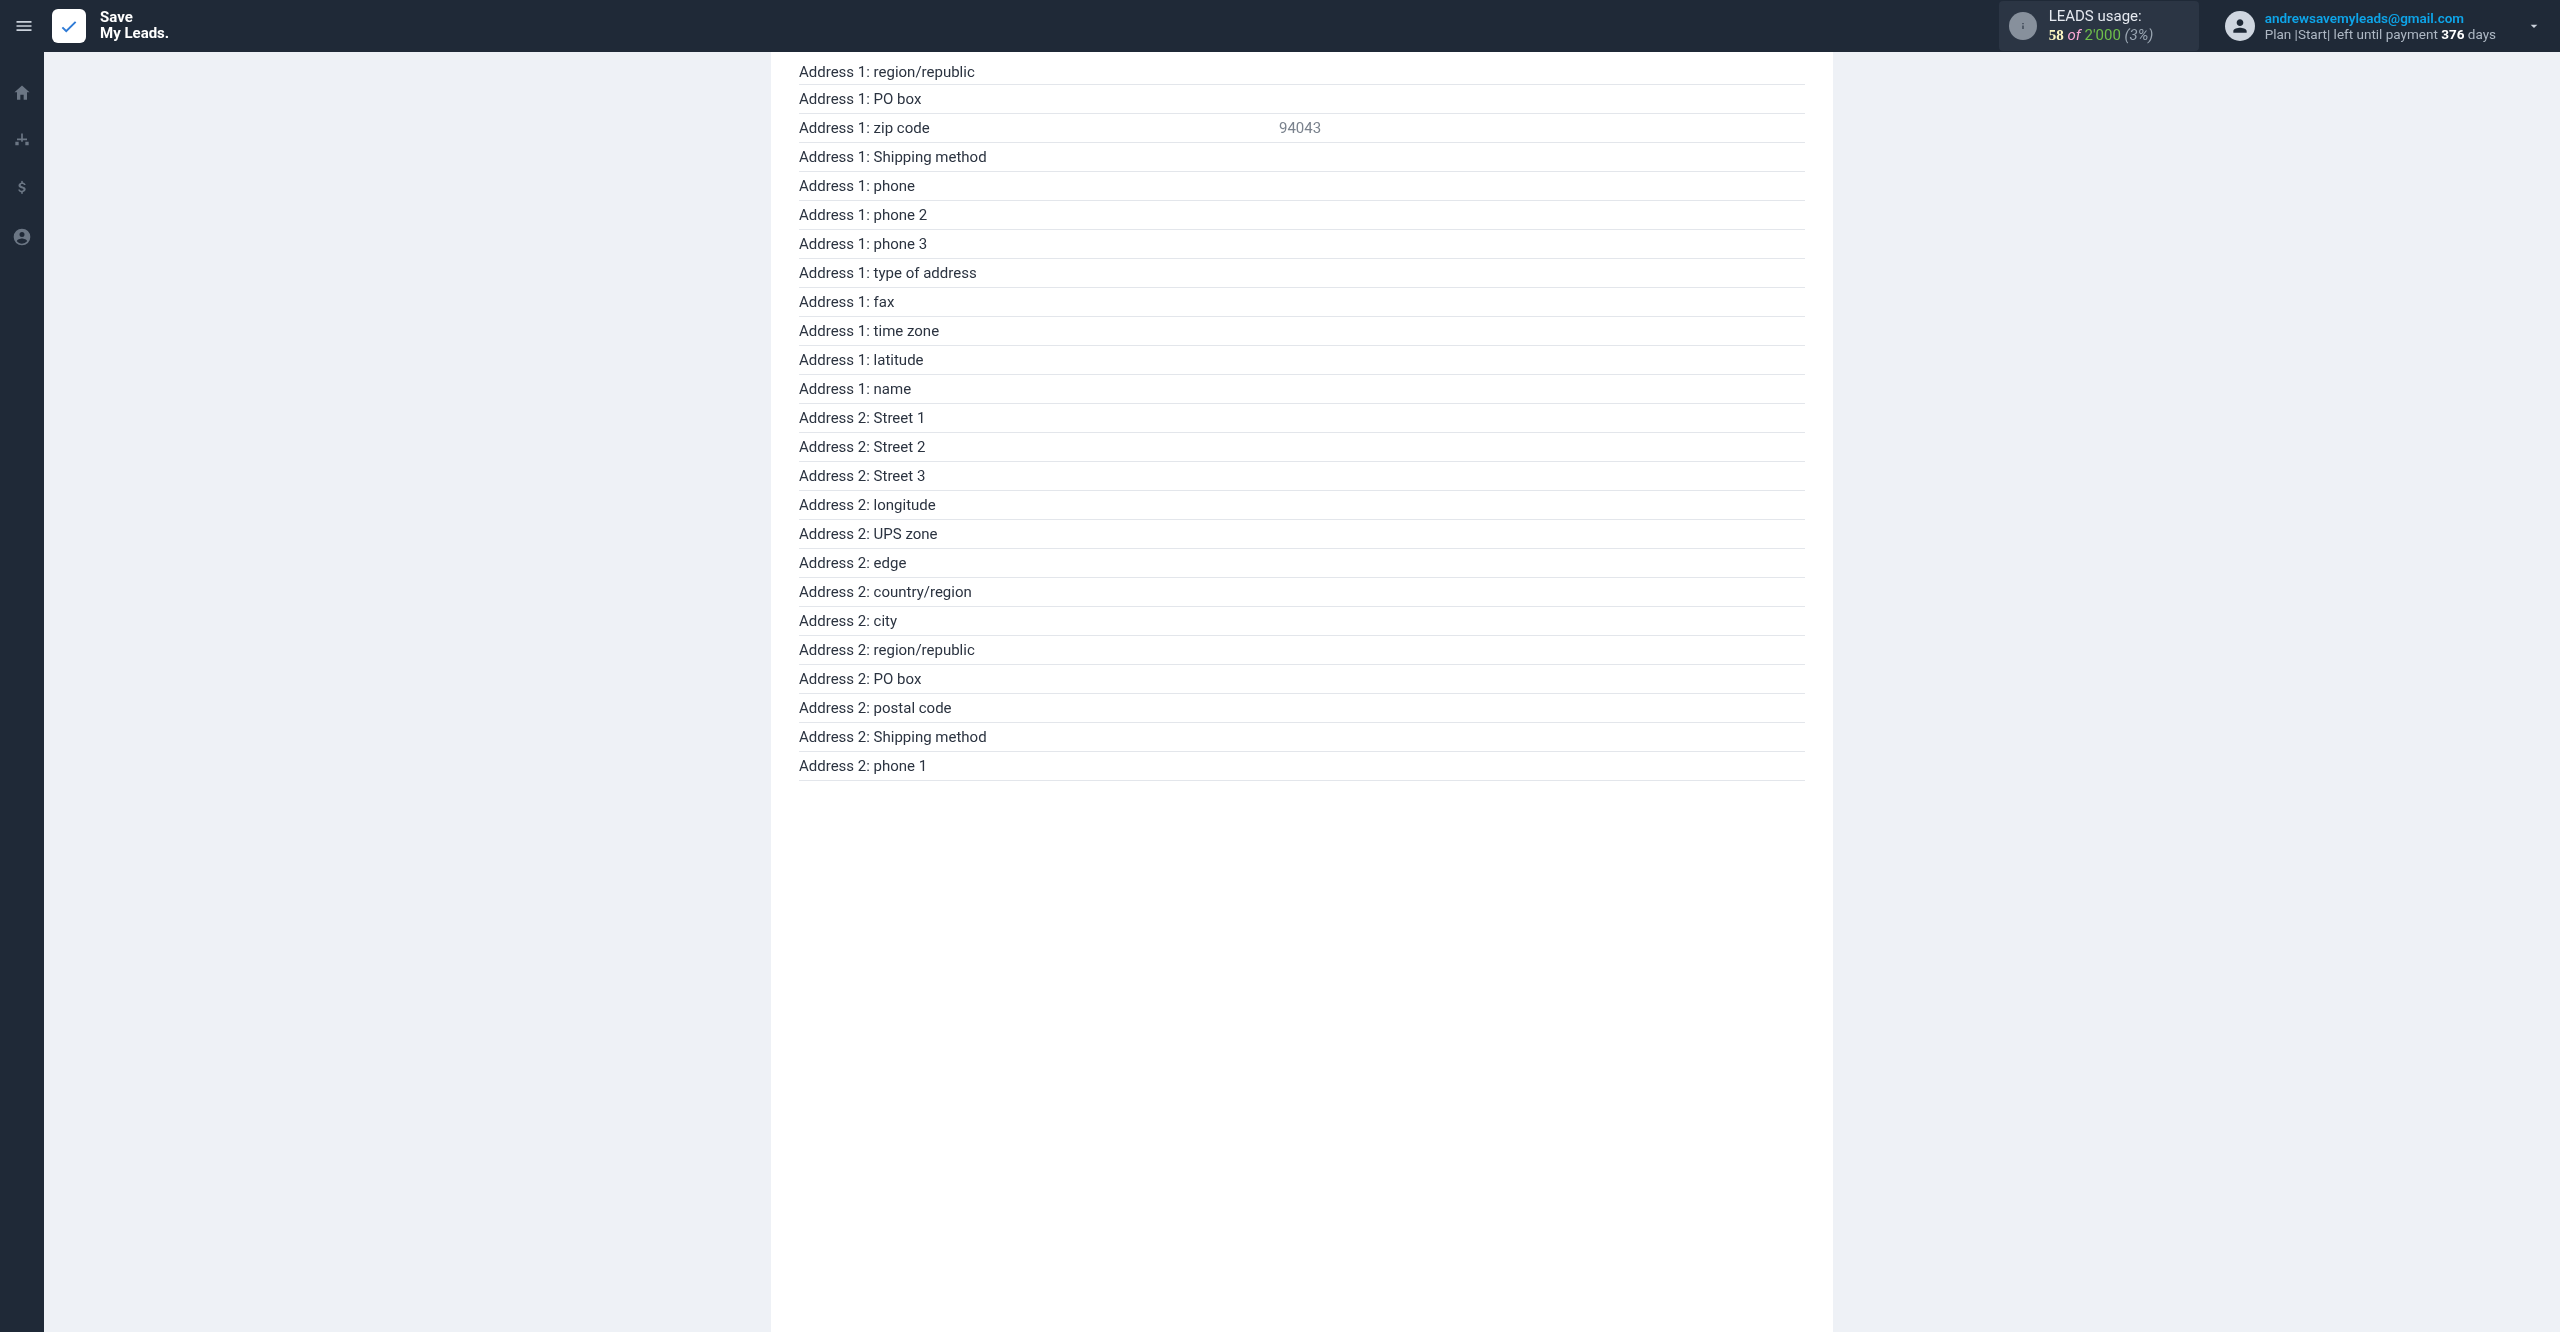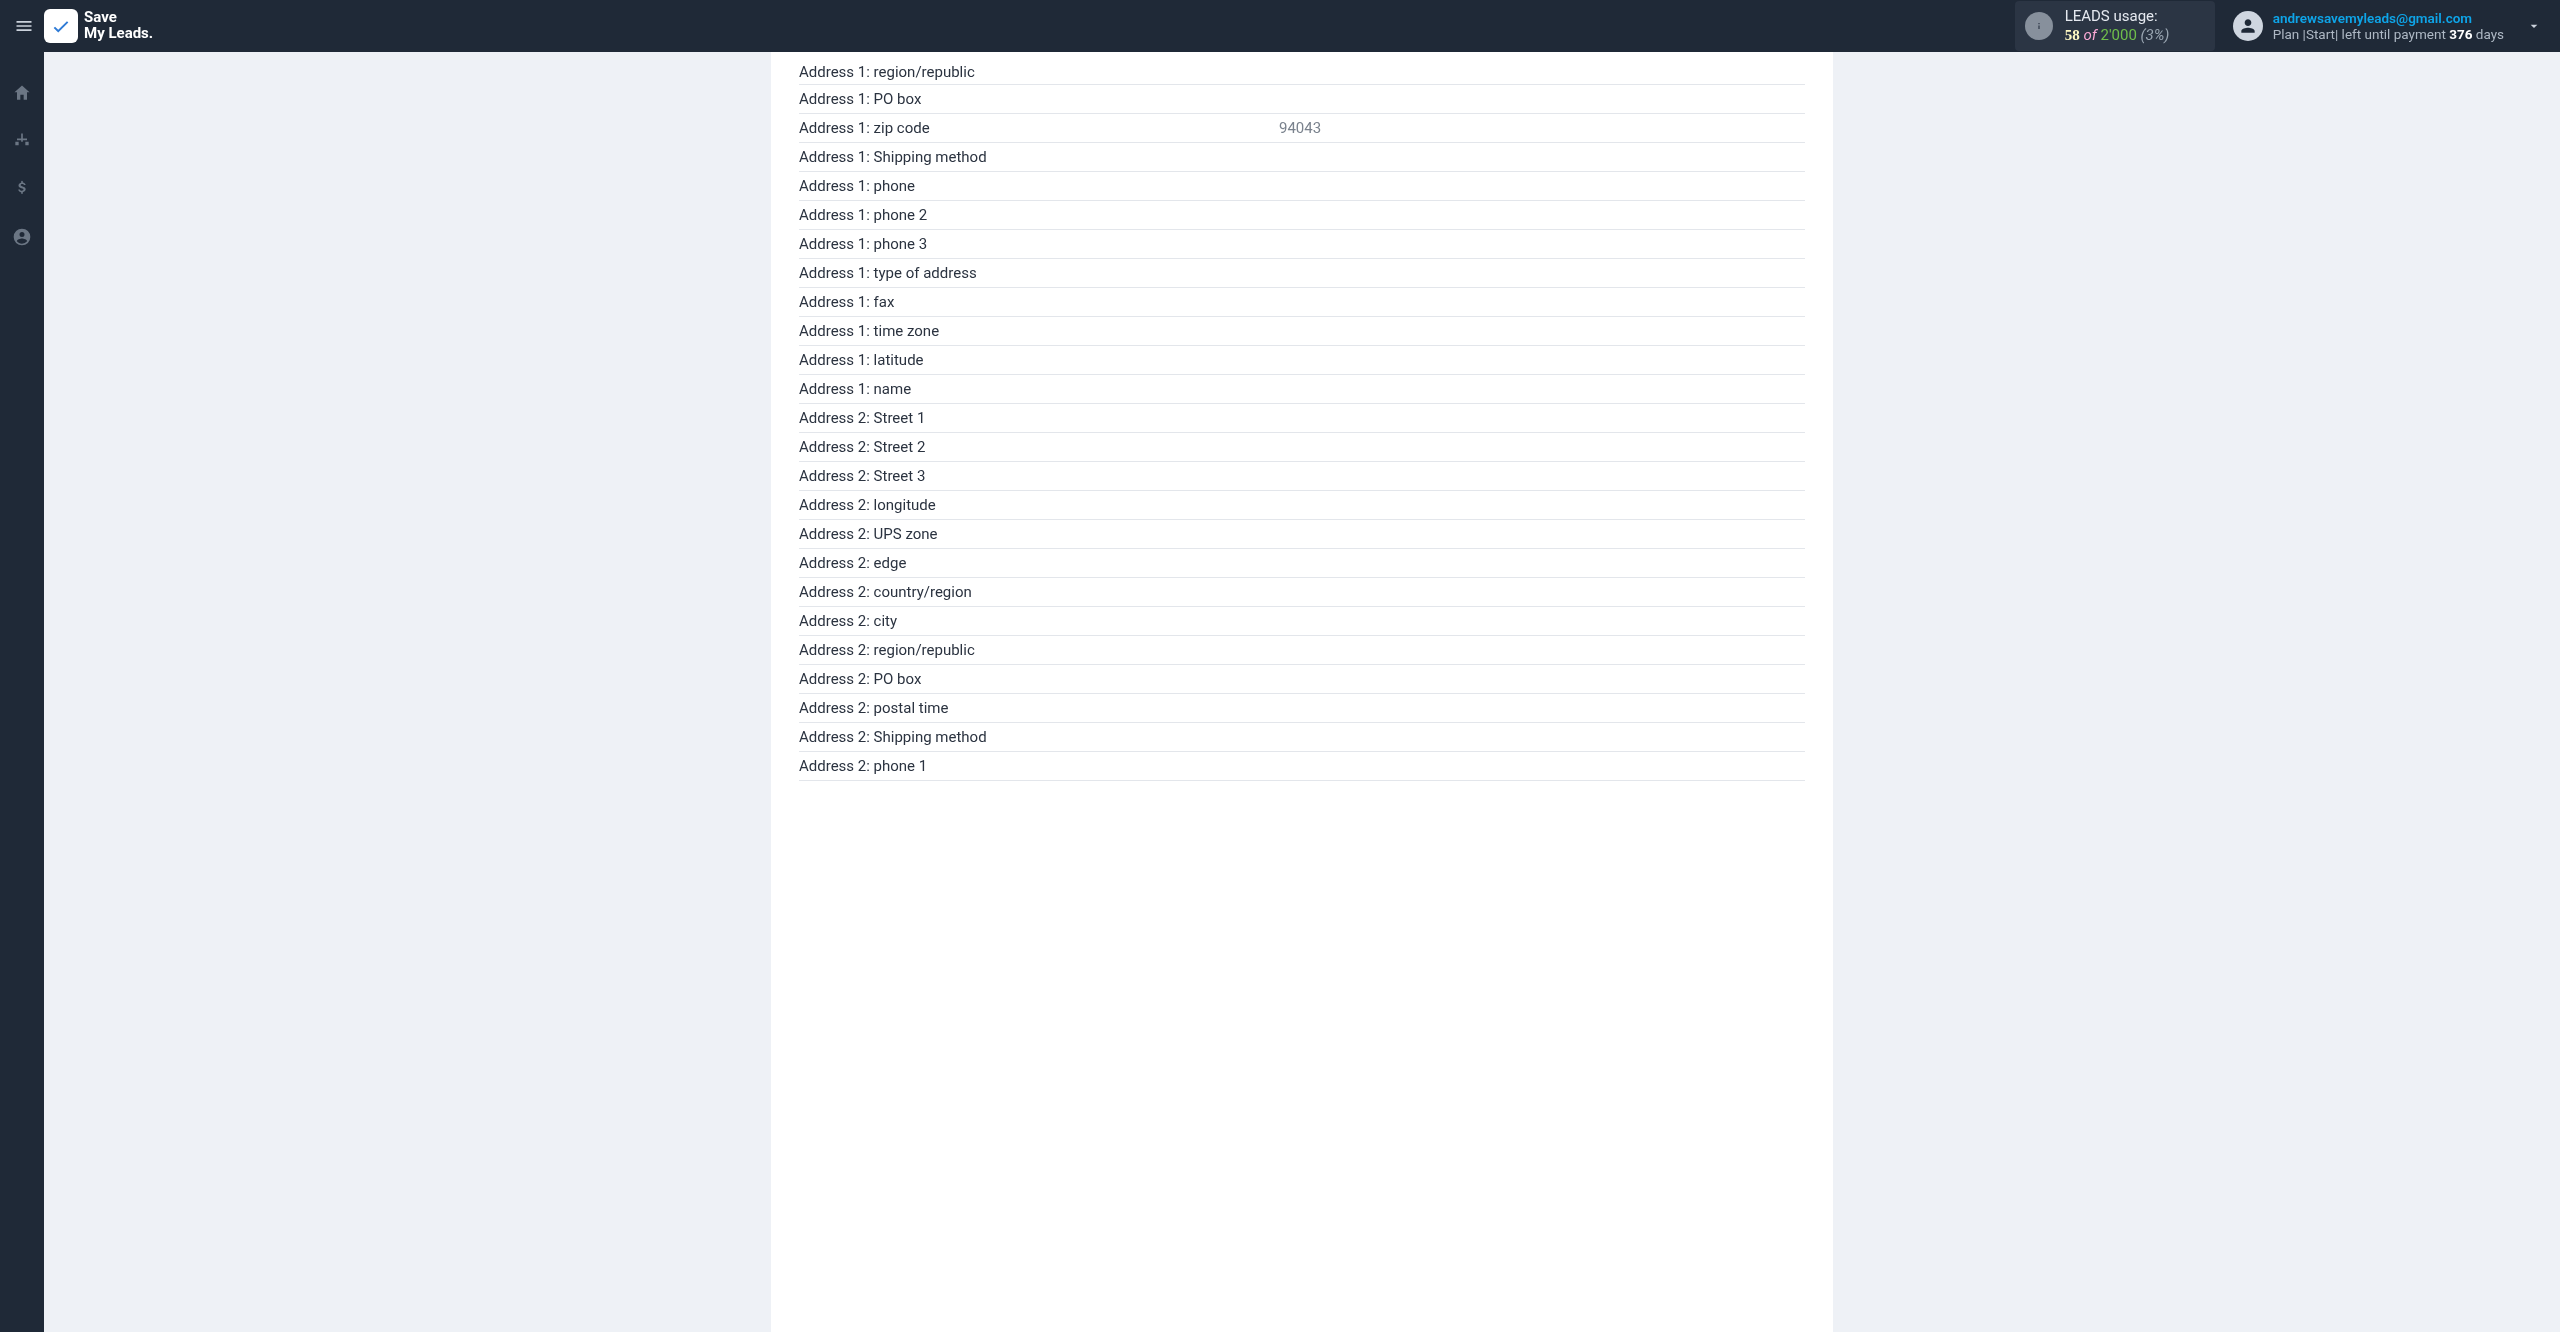--- a/index.html
+++ b/index.html
@@ -12,21 +12,21 @@
     overflow: hidden;
   }
   .app { display: flex; flex-direction: column; height: 100vh; }
   .topbar {
     display: flex;
     align-items: center;
     background: #1f2937;
     color: #e5e9f0;
     height: 52px;
     padding: 0 10px 0 8px;
-    gap: 4px;
+    gap: 12px;
   }
   .hamburger {
     width: 32px; height: 32px;
     display:flex; align-items:center; justify-content:center;
     color:#cbd2dc;
     cursor:pointer;
   }
   .hamburger svg { width:20px; height:20px; }
   .logo-box {
     width:34px; height:34px;
@@ -291,21 +291,21 @@
           </div>
           <div class="field-row">
             <div class="field-label">Address 2: region/republic</div>
             <div class="field-value"></div>
           </div>
           <div class="field-row">
             <div class="field-label">Address 2: PO box</div>
             <div class="field-value"></div>
           </div>
           <div class="field-row">
-            <div class="field-label">Address 2: postal time</div>
+            <div class="field-label">Address 2: postal code</div>
             <div class="field-value"></div>
           </div>
           <div class="field-row">
             <div class="field-label">Address 2: Shipping method</div>
             <div class="field-value"></div>
           </div>
           <div class="field-row">
             <div class="field-label">Address 2: phone 1</div>
             <div class="field-value"></div>
           </div>

